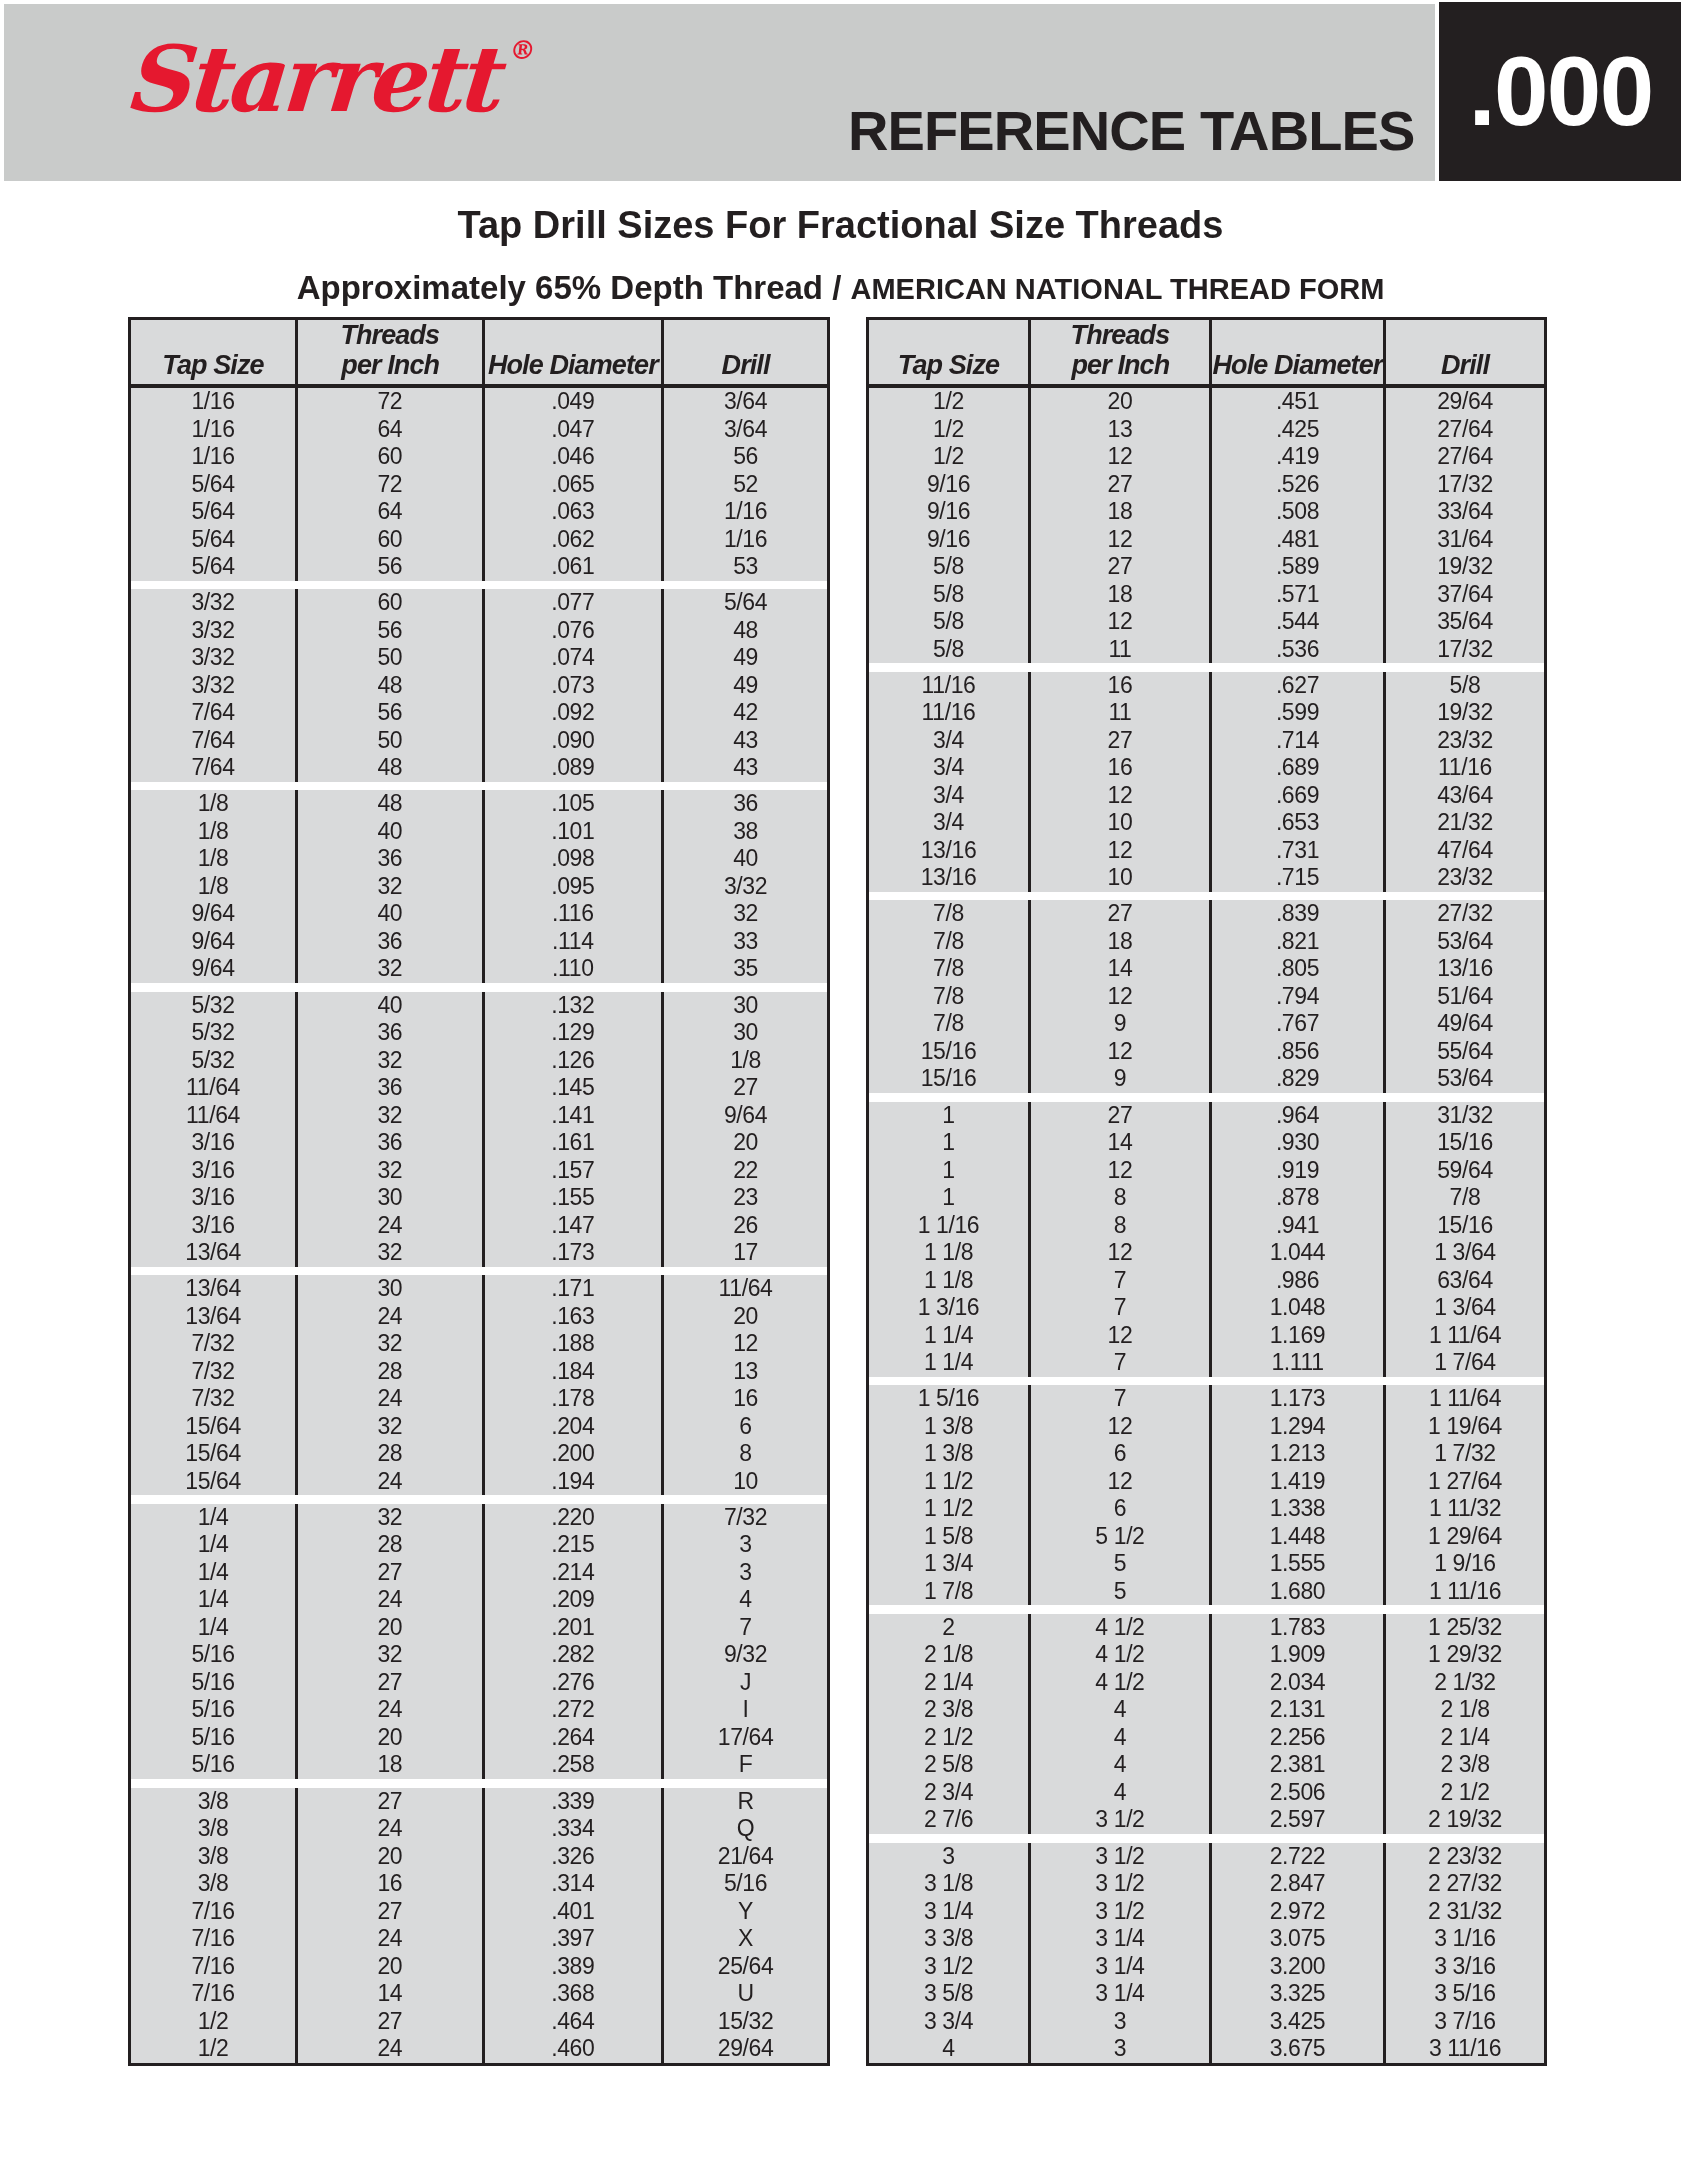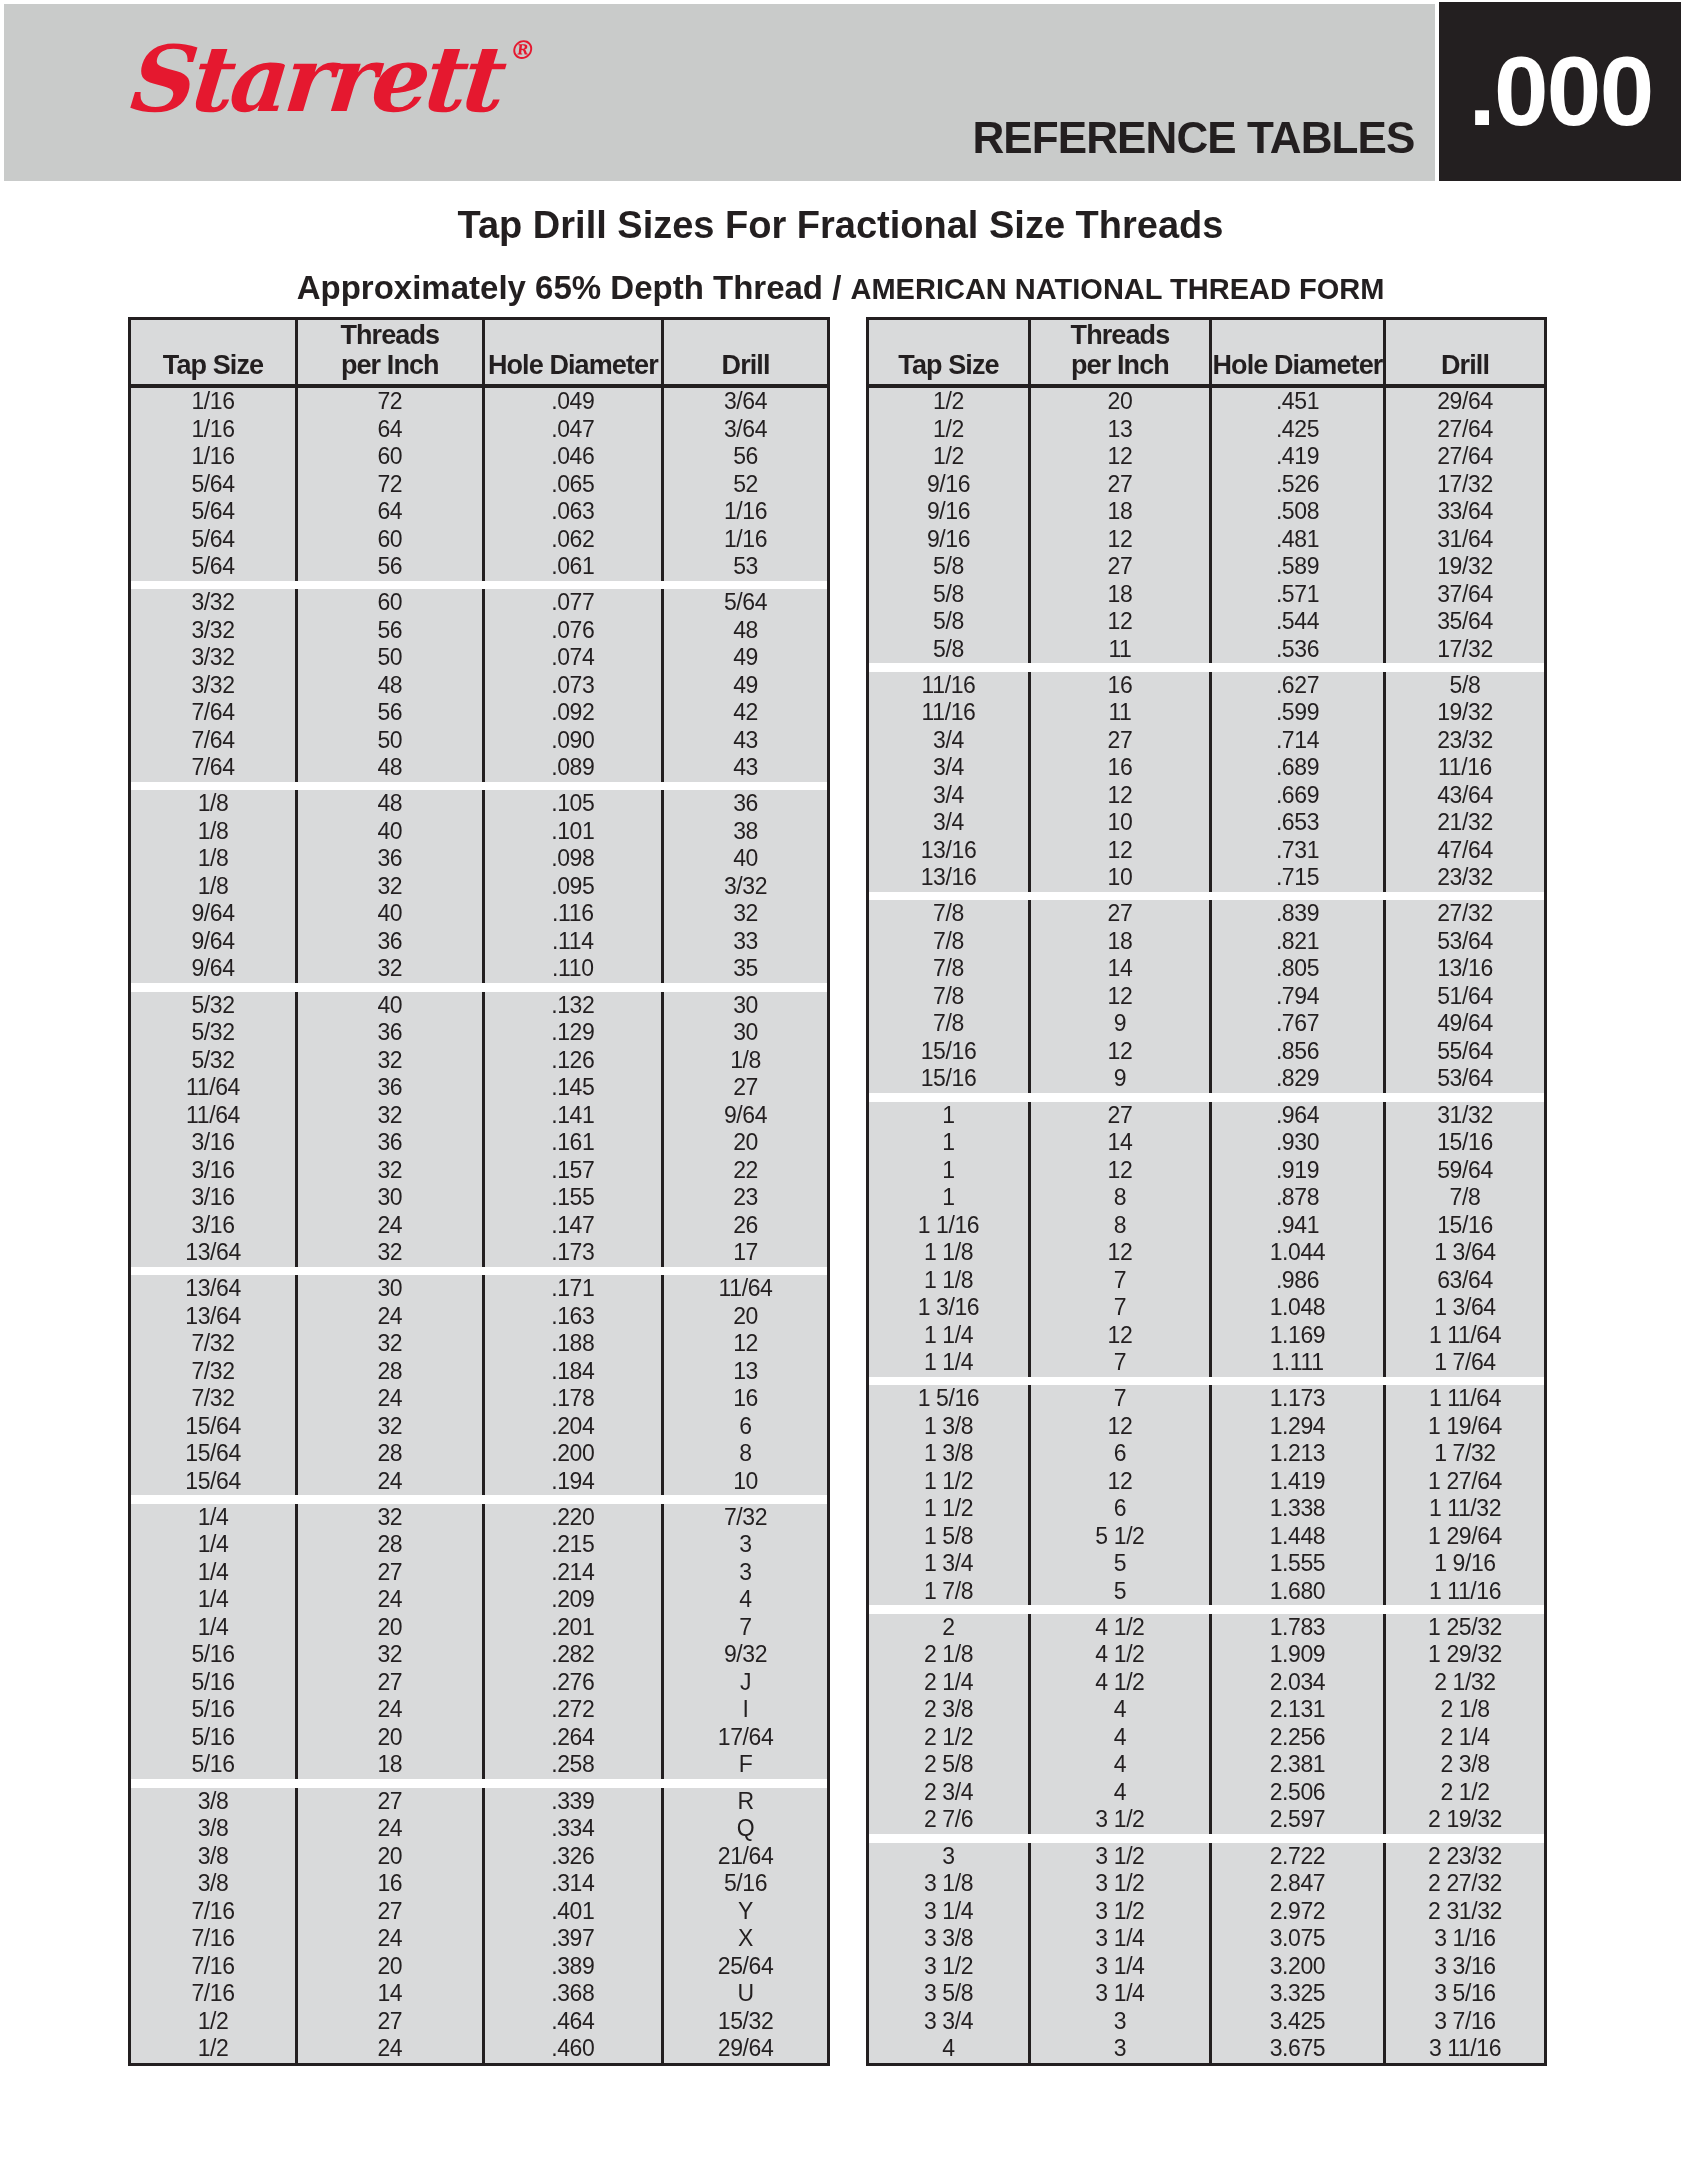--- a/index.html
+++ b/index.html
@@ -15,41 +15,41 @@
   .page{position:relative;width:1681px;height:2184px;overflow:hidden;background:var(--paper);}
 
   
   .banner{position:absolute;left:4.4px;top:3.5px;width:1431px;height:177px;background:var(--banner-gray);}
   .logo{position:absolute;left:128px;top:19px;
     font-family:"DejaVu Serif","Liberation Serif",serif;
     font-style:italic;font-weight:bold;font-size:91px;line-height:1.25;
     color:var(--brand-red);letter-spacing:-4.4px;transform:skewX(-6deg);}
   .logo sup{font-size:26px;letter-spacing:0;vertical-align:52px;margin-left:5.2px;}
   .banner-title{position:absolute;right:21px;bottom:17.5px;font-weight:bold;
-    font-size:44px;letter-spacing:-0.9px;color:var(--ink);}
+    font-size:56px;letter-spacing:-0.9px;color:var(--ink);}
   .page-code{position:absolute;left:1439px;top:1.7px;width:243px;height:179px;
     background:var(--ink);color:#fff;display:flex;align-items:center;justify-content:center;
     font-weight:bold;font-size:98px;letter-spacing:-1.7px;}
 
   
   .titles{position:absolute;left:0;top:204px;width:100%;text-align:center;}
   .titles h1{font-size:38px;font-weight:bold;letter-spacing:0;}
   .titles h2{margin-top:22px;font-size:33px;font-weight:bold;}
   .titles h2 .caps{font-size:29px;}
 
   
   .dtable{position:absolute;top:317px;background:var(--table-gray);
     border:3.5px solid var(--ink);}
   .dtable.left{left:128px;width:702px;}
   .dtable.right{left:866px;width:681px;}
   .thead{display:grid;grid-template-columns:24% 26.8% 25.8% 23.4%;
     height:68px;border-bottom:4.4px solid var(--ink);}
-  .th{display:flex;align-items:flex-end;justify-content:center;text-align:center;
+  .th{display:flex;align-items:flex-end;justify-content:center;text-align:right;
     font-weight:bold;font-size:27px;line-height:30px;padding-bottom:5px;
-    white-space:pre-line;letter-spacing:-0.9px;border-right:3.5px solid var(--ink);}
+    white-space:pre-line;letter-spacing:-0.9px;border-right:3.5px solid var(--ink);font-style:italic;}
   .th.c3{border-right:none;}
   .tbody{display:grid;grid-template-columns:24% 26.8% 25.8% 23.4%;border-radius:9px;}
   .td{height:27.5px;line-height:27.5px;text-align:center;font-size:23px;
     letter-spacing:-0.4px;border-right:3.5px solid var(--ink);}
   .td.c3{border-right:none;}
   .sep{grid-column:1 / -1;height:8.7px;background:#fff;}
 </style>
 </head>
 <body>
 

